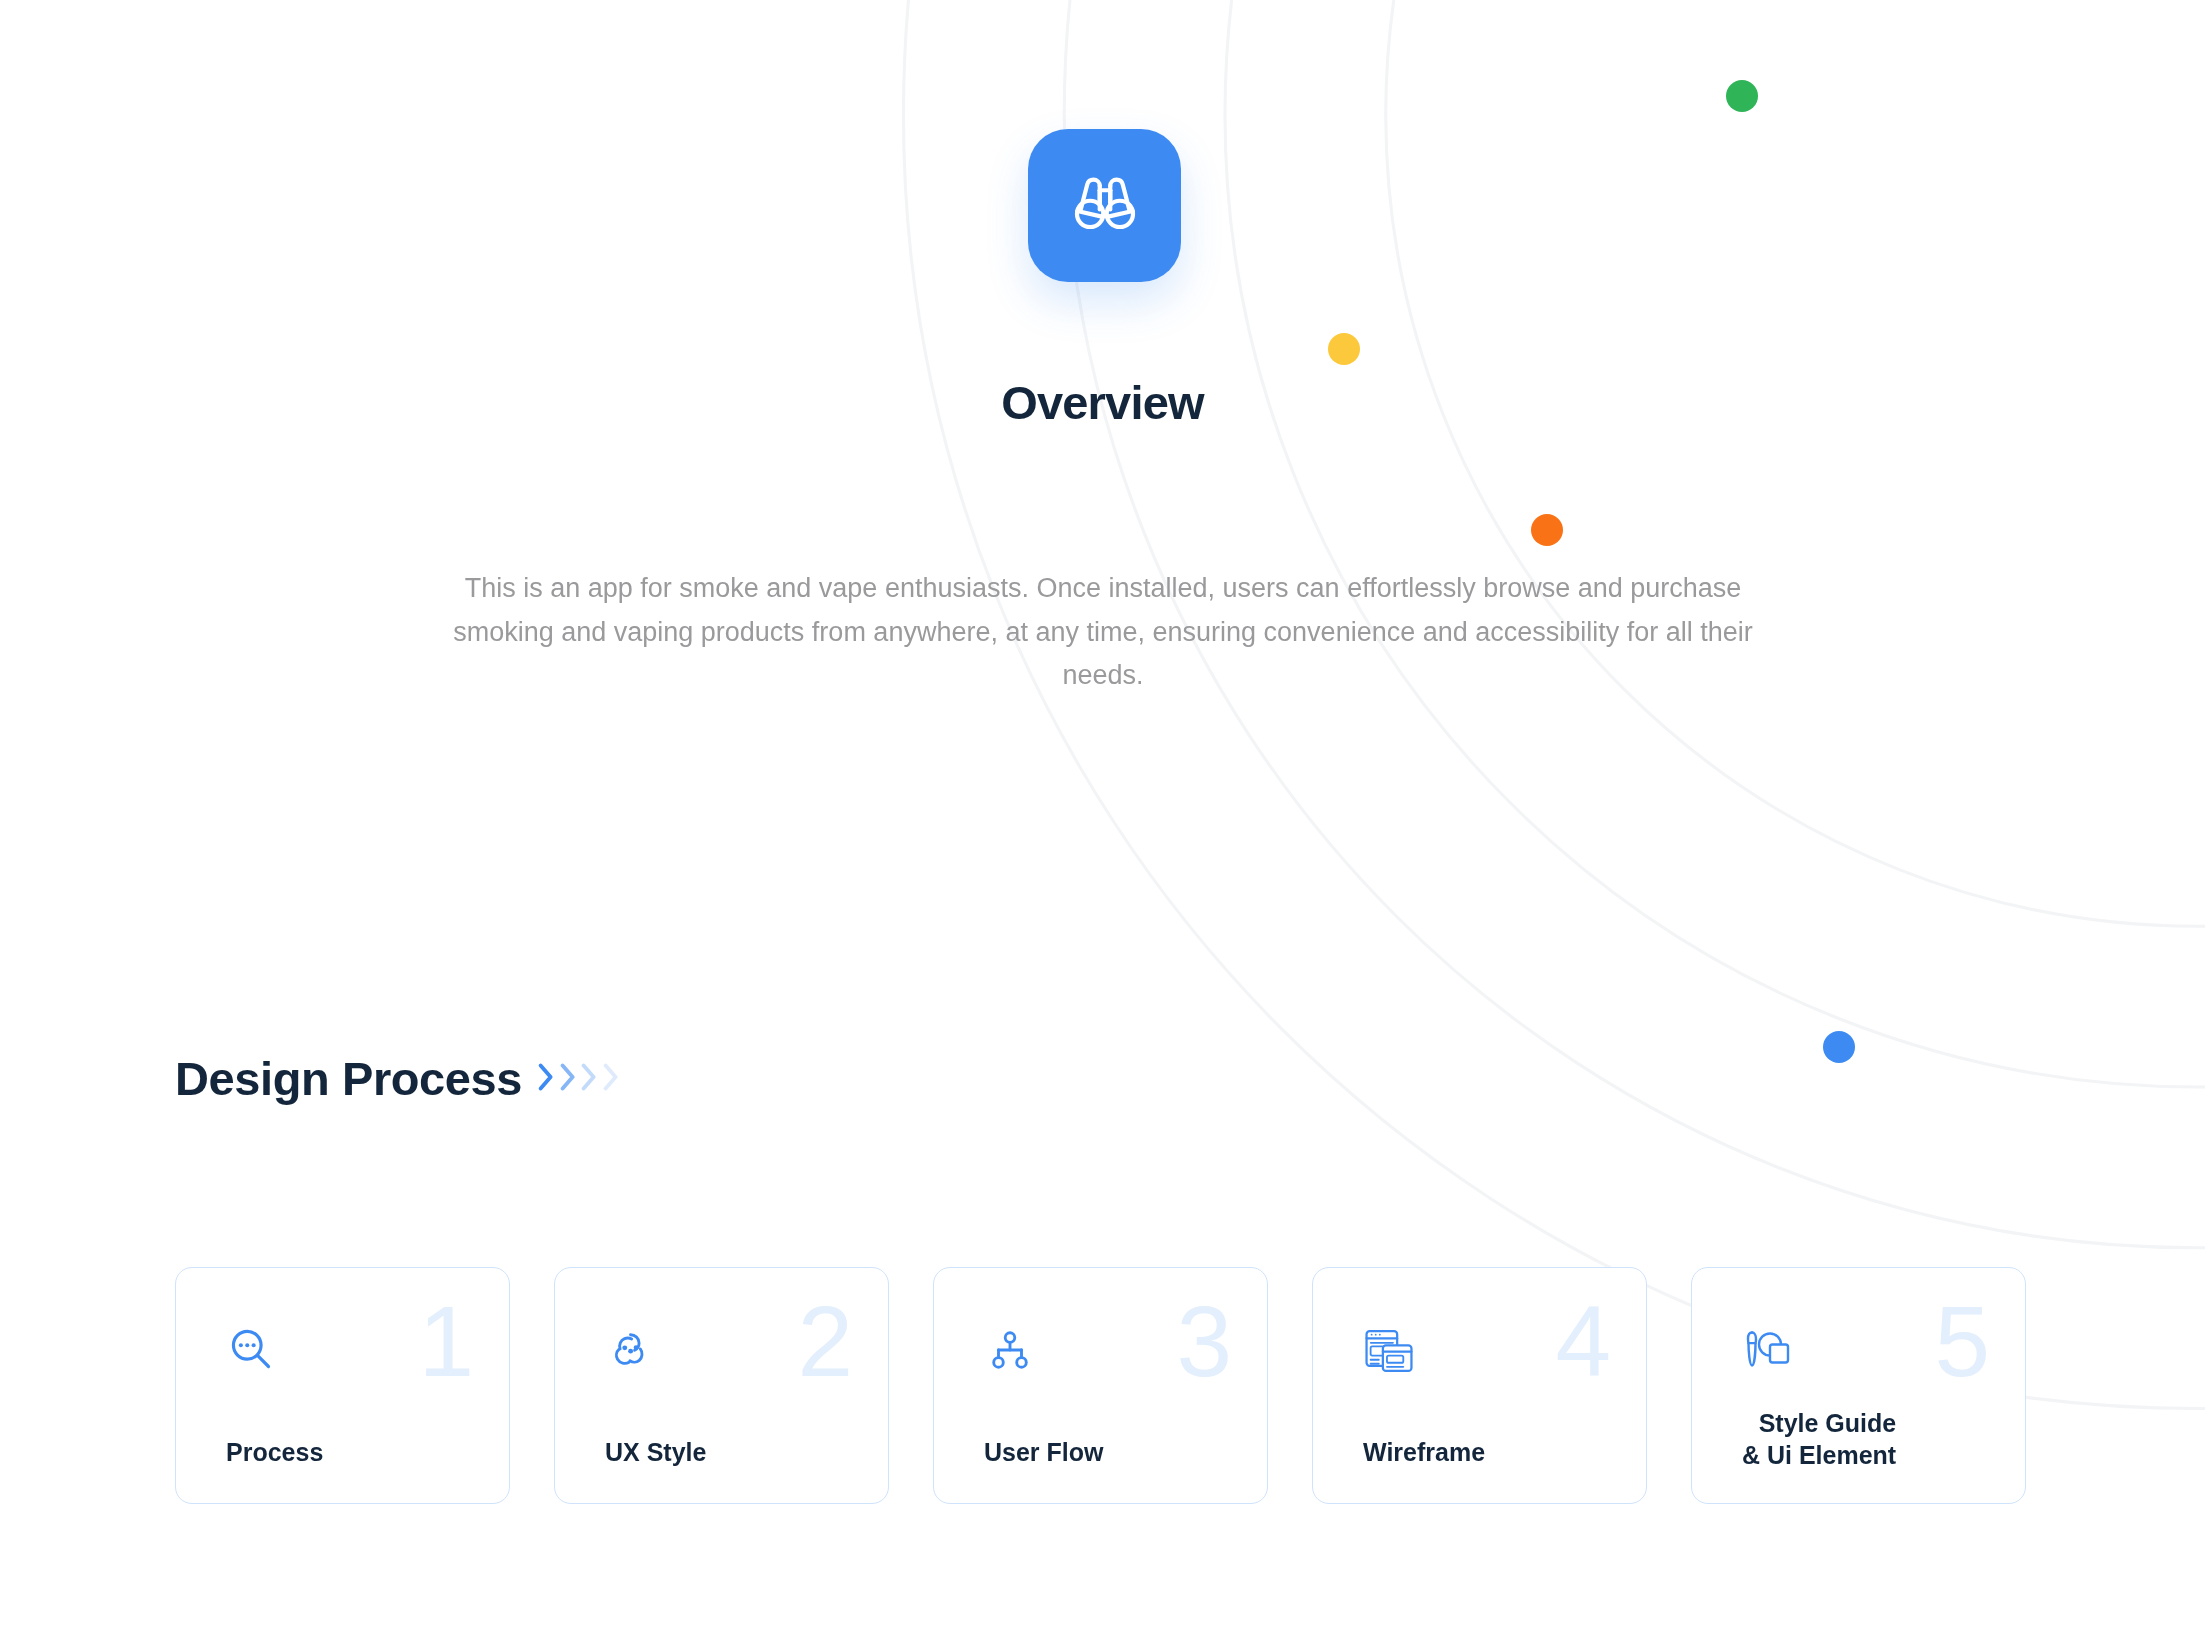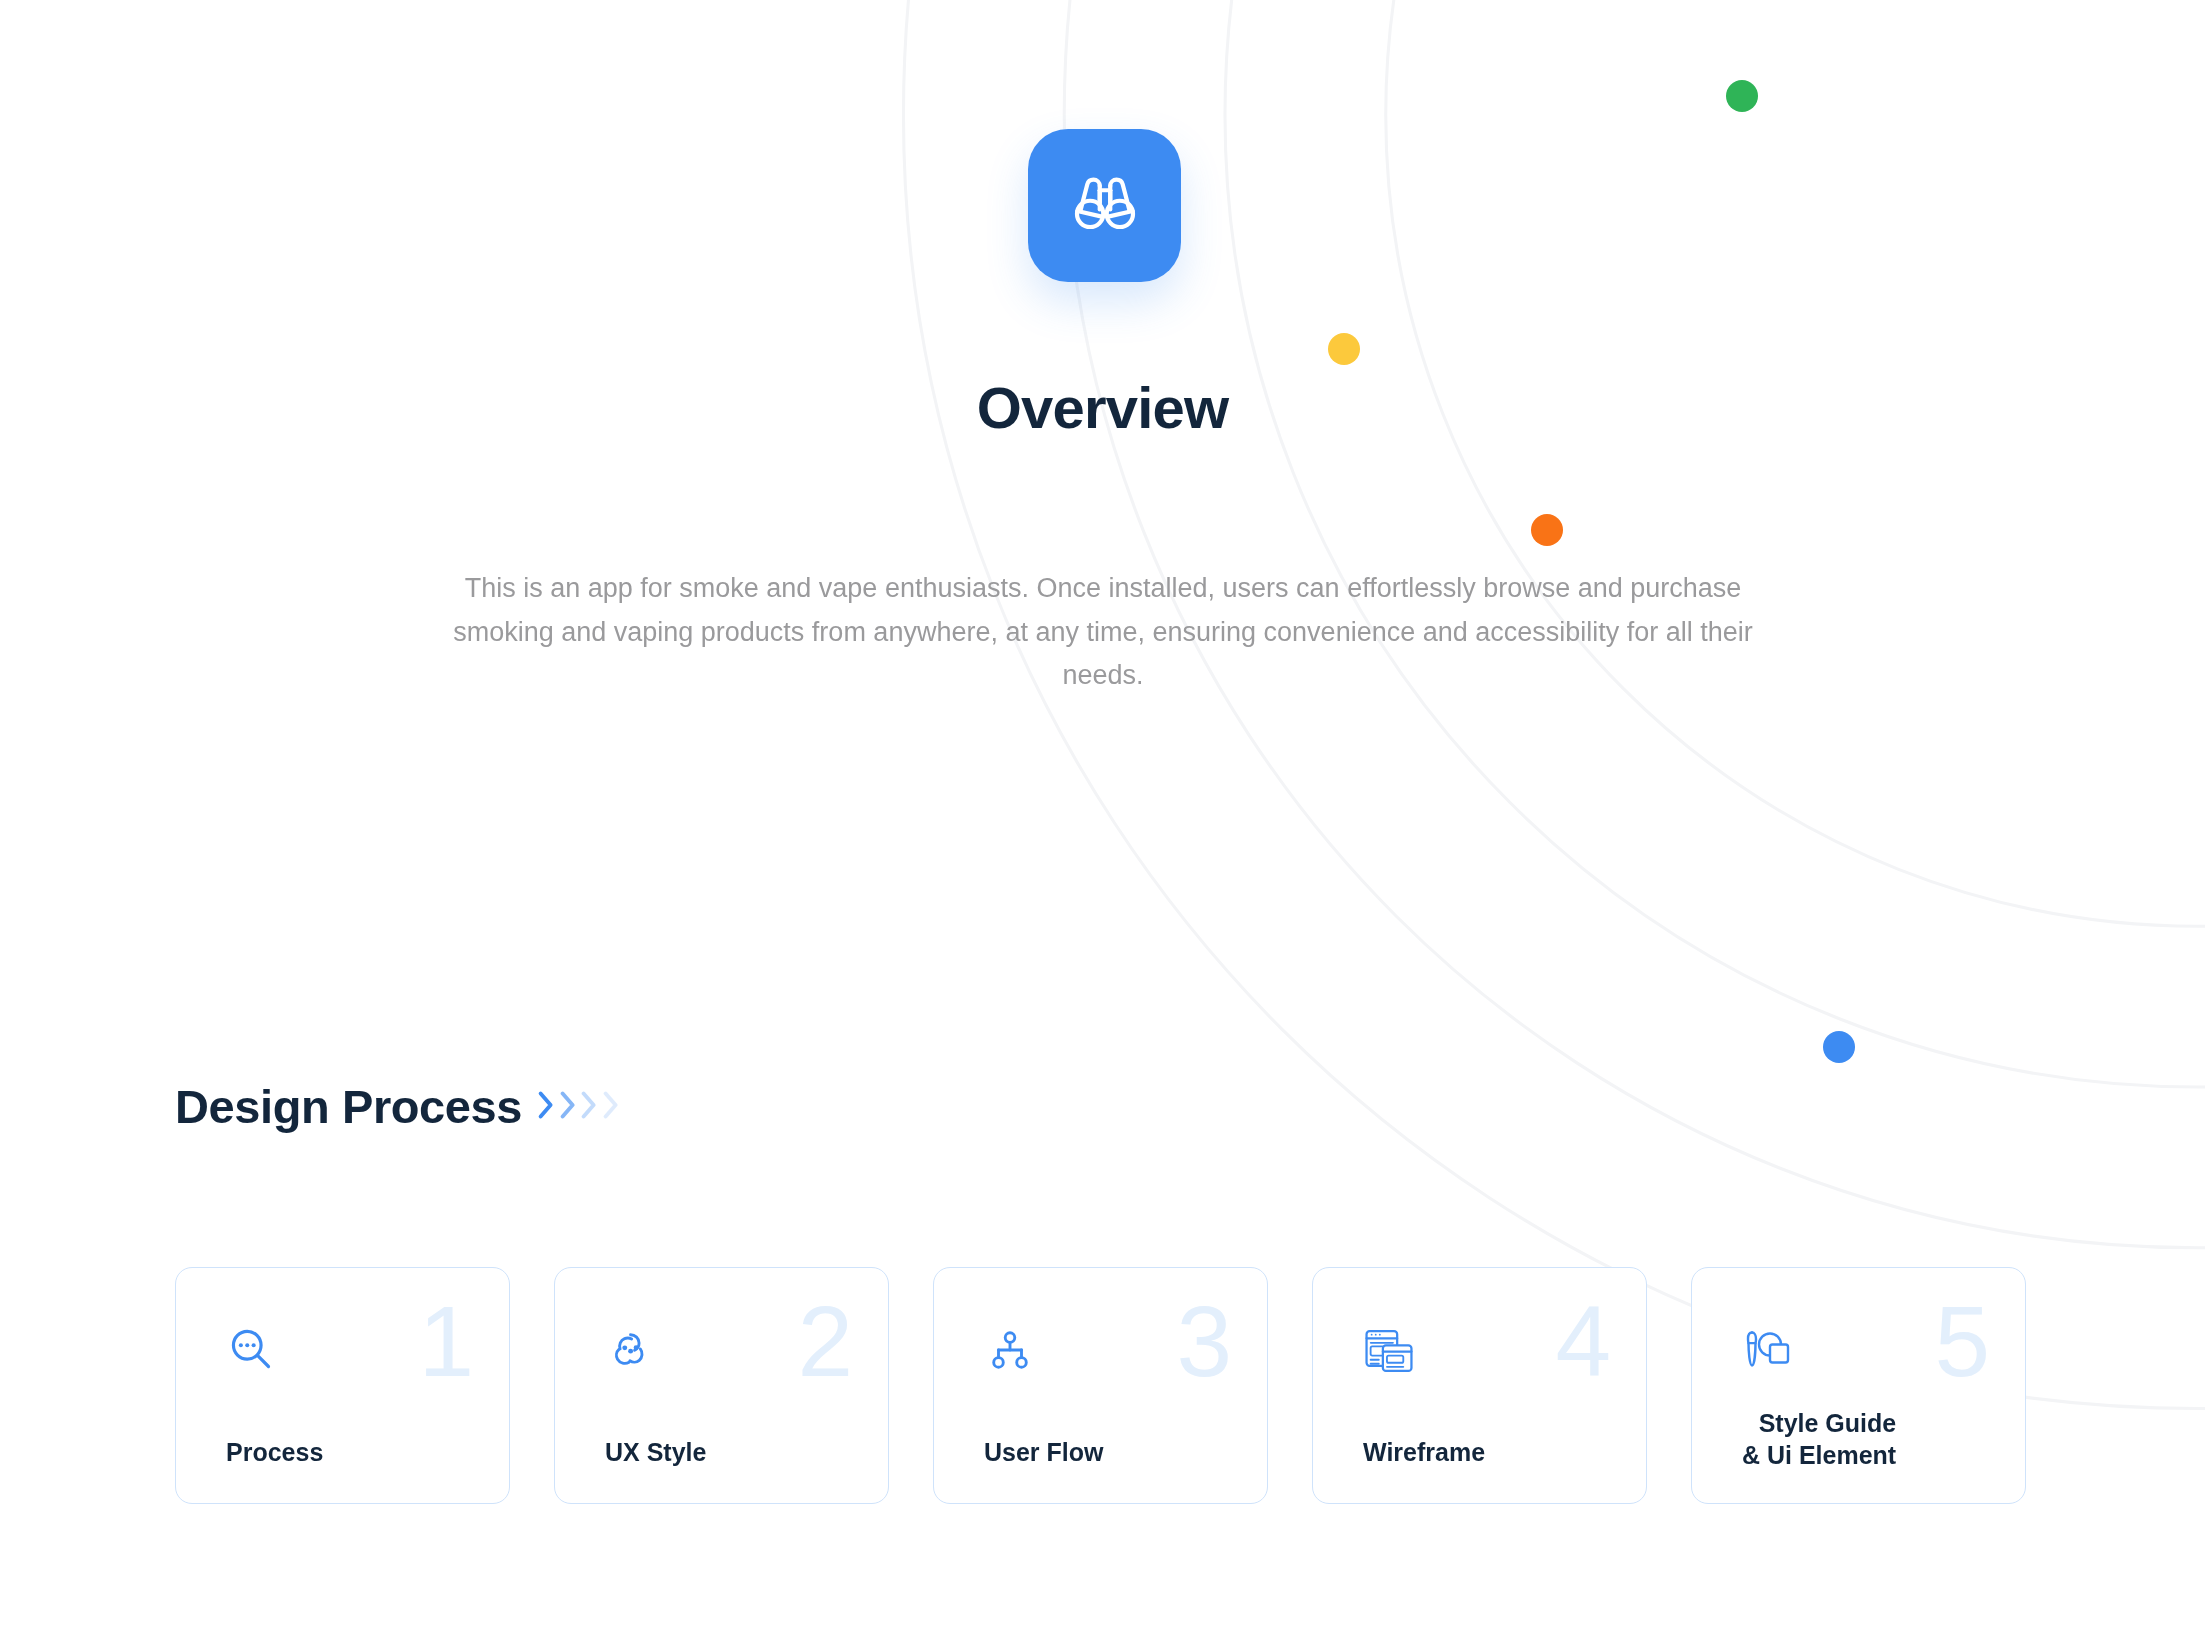--- a/index.html
+++ b/index.html
@@ -57,21 +57,21 @@
     display: flex;
     align-items: center;
     justify-content: center;
   }
   #page-title {
     position: absolute;
     left: 0;
     top: 379px;
     width: 2205px;
     text-align: center;
-    font-size: 58px;
+    font-size: 47px;
     line-height: 1.0;
     font-weight: 700;
     color: #13263c;
     letter-spacing: -0.8px;
   }
   #overview-desc {
     position: absolute;
     left: 452px;
     top: 567px;
     width: 1302px;
@@ -84,21 +84,20 @@
 
   
   #process-heading-row {
     position: absolute;
     left: 175px;
     top: 1051px;
     display: flex;
     align-items: center;
     gap: 14px;
     z-index: 3;
-    margin-top: 28px;
   }
   #process-heading {
     font-size: 47px;
     font-weight: 700;
     color: #13263c;
     letter-spacing: -0.4px;
     white-space: nowrap;
   }
   #chevrons {
     display: flex;

